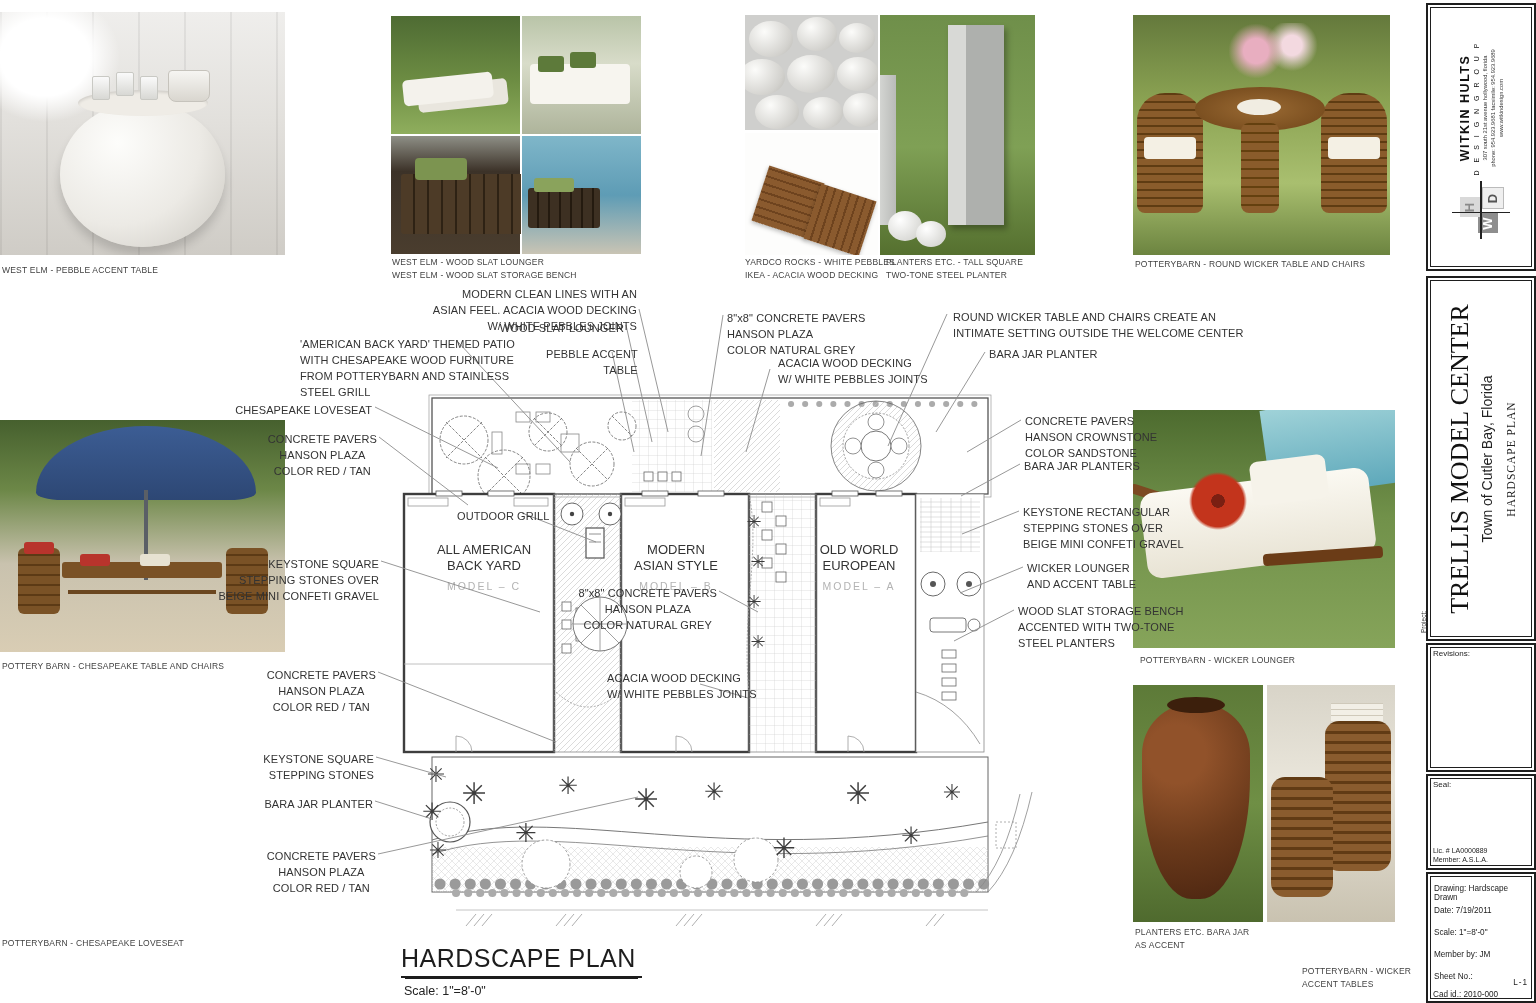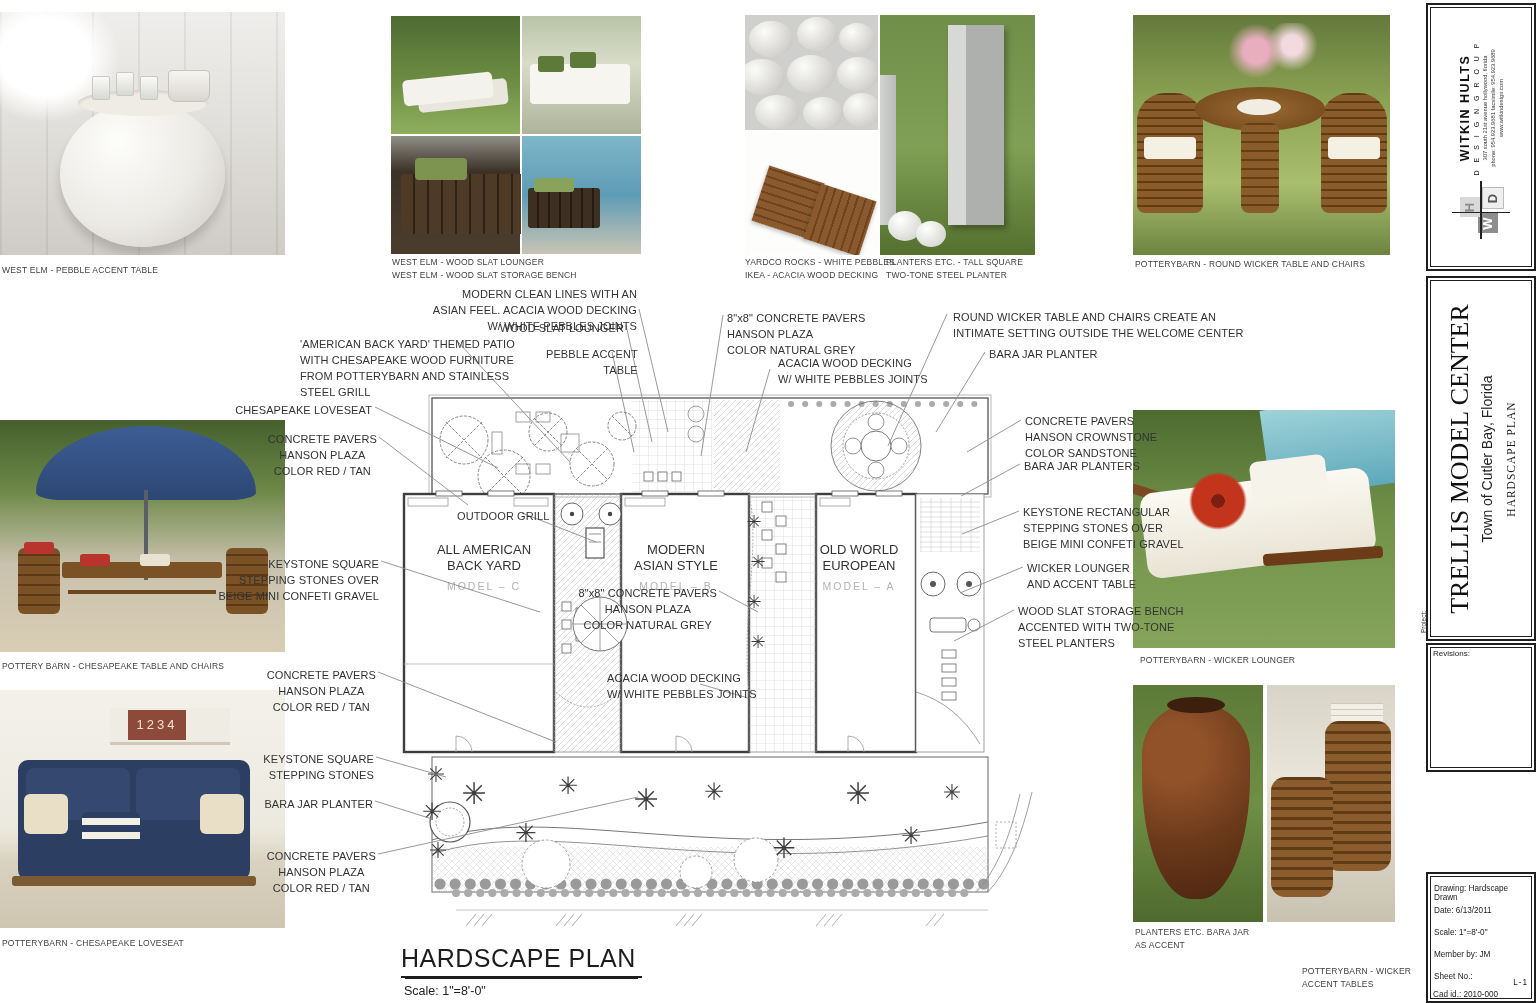--- a/index.html
+++ b/index.html
@@ -181,32 +181,20 @@
     <div class="umb"></div>
       <div class="pole"></div>
     <div class="chair" style="left:18px;"></div>
     <div class="chair" style="left:226px;"></div>
     <div class="tbl"></div>
     <div class="cushion" style="left:80px;top:134px;background:#b8342c;"></div>
     <div class="cushion" style="left:140px;top:134px;background:#e7e2d2;"></div>
     <div class="cushion" style="left:24px;top:122px;background:#b8342c;"></div>
   </div>
 
-  <div class="photo ph-loveseat" style="left:0;top:690px;width:285px;height:238px;">
-    <div class="shelf"></div>
-    <div class="redbox">1234</div>
-    <div class="sofa">
-      <div class="back" style="left:8px;"></div>
-      <div class="back" style="left:118px;"></div>
-      <div class="pillow" style="left:6px;"></div>
-      <div class="pillow" style="left:182px;"></div>
-      <div class="stripe"></div>
-    </div>
-    <div class="frame"></div>
-  </div>
 
   <div class="photo ph-wlounger" style="left:1133px;top:410px;width:262px;height:238px;">
     <div class="pool"></div>
     <div class="arm"></div>
     <div class="cush"></div>
     <div class="arm2"></div>
     <div class="pill2"></div>
     <div class="flower"></div>
   </div>
 
@@ -537,25 +525,31 @@
         <div class="proj-sheet">HARDSCAPE PLAN</div>
       </div>
       <div class="tb-rot-label">Project:</div>
     </div>
 
     <div class="tb-box" style="top:643px;height:125px;">
       <div class="tb-inner"></div>
       <div class="tb-smalllabel">Revisions:</div>
     </div>
 
+    <div class="tb-box" style="top:774px;height:92px;">
+      <div class="tb-inner"></div>
+      <div class="tb-smalllabel">Seal:</div>
+      <div class="tb-lic">Lic. # LA0000889
+Member: A.S.L.A.</div>
+    </div>
 
     <div class="tb-box tb-info" style="top:872px;height:127px;">
       <div class="tb-inner"></div>
       <div style="position:absolute;left:6px;top:10px;">Drawing: Hardscape Drawn</div>
-      <div style="position:absolute;left:6px;top:32px;">Date:  6/13/2011</div>
+      <div style="position:absolute;left:6px;top:32px;">Date:  7/19/2011</div>
       <div style="position:absolute;left:6px;top:54px;">Scale:  1"=8'-0"</div>
       <div style="position:absolute;left:6px;top:76px;">Member by: JM</div>
       <div style="position:absolute;left:6px;top:98px;">Sheet No.:</div>
       <div class="sheet-id">L-1</div>
       <div class="cad-id">Cad id.: 2010-000</div>
     </div>
   </div>
 </div>
 
 </body></html>

